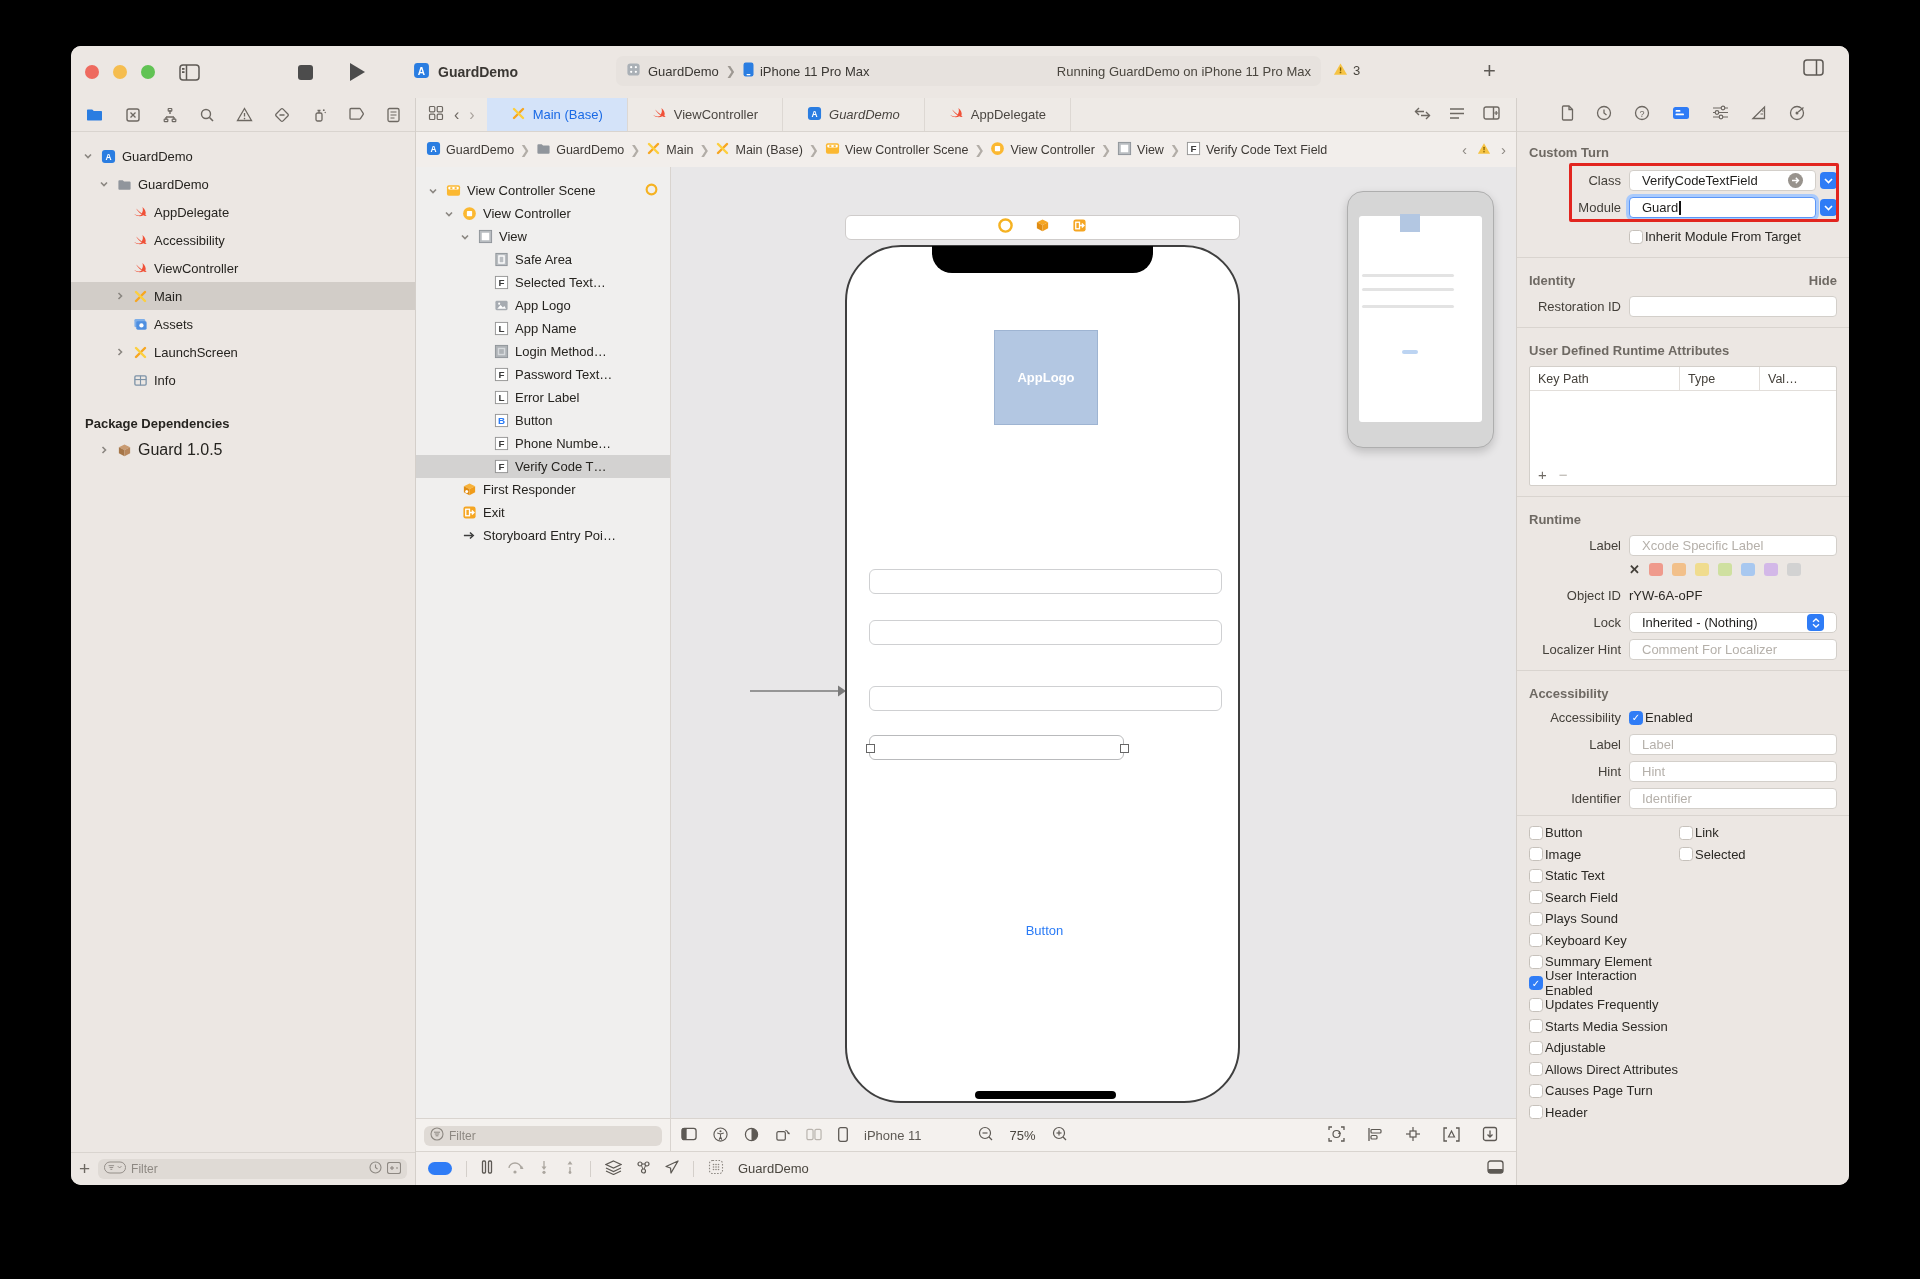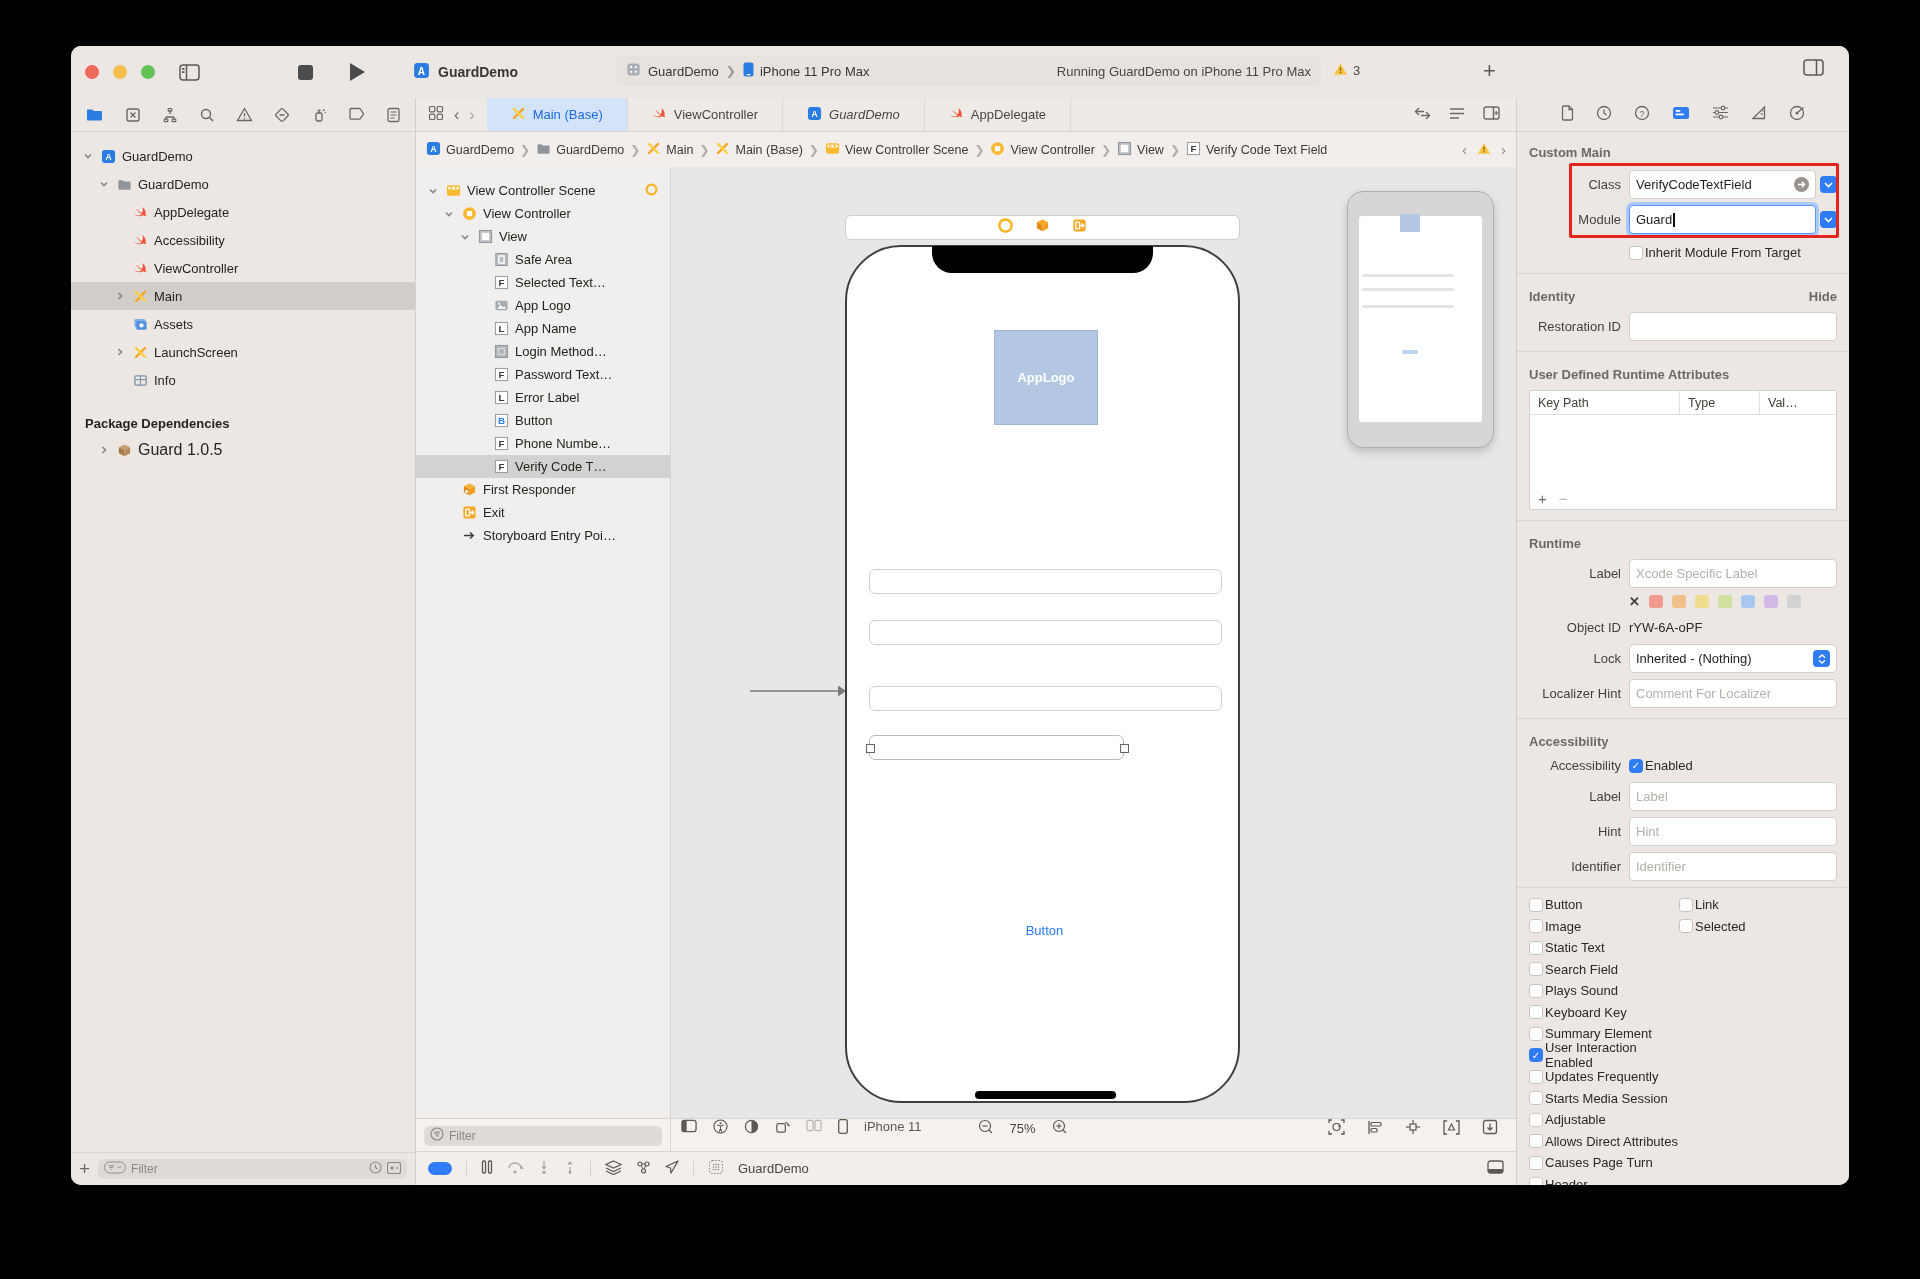--- a/index.html
+++ b/index.html
@@ -70,35 +70,35 @@
   .homebar{position:absolute;left:128px;top:844px;width:141px;height:8px;background:#000;border-radius:4px;}
   .entryarrow{position:absolute;left:79px;top:516px;}
   .minimap{position:absolute;left:676px;top:24px;width:147px;height:257px;background:#d6d6d6;border:1px solid #aeaeae;border-radius:16px;box-shadow:0 4px 10px rgba(0,0,0,.18);box-sizing:border-box;}
   .minimap .mscreen{position:absolute;left:11px;top:24px;width:123px;height:206px;background:#fff;border-radius:3px;}
   .minimap .mlogo{position:absolute;left:52px;top:22px;width:20px;height:18px;background:#b3c7e2;}
   .minimap .mline{position:absolute;left:14px;width:92px;height:3px;background:#e3e3e3;border-radius:2px;}
   .minimap .mbtn{position:absolute;left:54px;top:158px;width:16px;height:4px;background:#bcd4f2;border-radius:2px;}
   
   .canvasbars{position:absolute;bottom:33px;left:0;right:0;height:34px;display:flex;}
   .outlinefilter{width:255px;border-right:1px solid #d9d4cf;box-sizing:border-box;background:#f4f1ee;border-top:1px solid #d9d4cf;display:flex;align-items:center;padding:0 8px;}
-  .canvasbar{flex:1;background:#f4f1ee;border-top:1px solid #d9d4cf;display:flex;align-items:flex-start;padding:0 10px;gap:16px;color:#5d5954;font-size:13px;box-sizing:border-box;}
+  .canvasbar{flex:1;background:#f4f1ee;border-top:1px solid #d9d4cf;display:flex;align-items:center;padding:0 10px;gap:16px;color:#5d5954;font-size:13px;box-sizing:border-box;}
   .cb-zoom{display:flex;align-items:center;gap:16px;margin-left:40px;color:#4a463f;}
   .cb-right{margin-left:auto;display:flex;align-items:center;gap:22px;padding-right:8px;}
   .debugbar{position:absolute;bottom:0;left:0;right:0;height:33px;background:#f2eeeb;border-top:1px solid #d9d4cf;display:flex;align-items:center;padding:0 12px;gap:14px;font-size:13px;color:#4a463f;}
   .bp-pill{width:24px;height:13px;background:#2f7cf6;border-radius:6.5px;}
   .dbg-sep{width:1px;height:16px;background:#d4cfca;}
   .dbg-right{margin-left:auto;}
   
   .insptabs{height:33px;border-bottom:1px solid #d9d4cf;display:flex;align-items:center;justify-content:center;gap:22px;}
   .inspbody{padding:8px 12px 0 12px;font-size:13px;}
   .ihdr{font-weight:bold;color:#6e6963;font-size:13px;height:24px;display:flex;align-items:center;}
   .ihdr .hide{margin-left:auto;font-weight:bold;color:#6e6963;}
   .irow{display:flex;align-items:center;margin-bottom:6px;min-height:21px;}
   .ilabel{width:92px;text-align:right;padding-right:8px;color:#44403a;flex:none;}
-  .field{flex:1;height:29px;background:#fff;border:1px solid #d3cfca;border-radius:4px;display:flex;align-items:center;padding:0 6px;box-sizing:border-box;color:#1f1e1c;min-width:0;}
+  .field{flex:1;height:21px;background:#fff;border:1px solid #d3cfca;border-radius:4px;display:flex;align-items:center;padding:0 12px;box-sizing:border-box;color:#1f1e1c;min-width:0;}
   .field .ph{color:#b5b0aa;}
   .field.focused{border-color:#5c96f7;box-shadow:0 0 0 3px #a9cafc;}
   .caret{width:1.5px;height:14px;background:#111;margin-left:1px;}
   .ddbtn{width:17px;height:17px;border-radius:4px;background:#2f7cf6;display:flex;align-items:center;justify-content:center;flex:none;margin-left:4px;}
   .circarrow{width:15px;height:15px;border-radius:50%;background:#98938d;display:flex;align-items:center;justify-content:center;margin-left:auto;flex:none;}
   .cc-wrap{position:relative;padding-top:6px;}
   .red-annot{position:absolute;left:40px;right:-2px;top:-1px;bottom:-4px;border:3px solid #e2251f;border-radius:2px;pointer-events:none;}
   .checkbox{width:14px;height:14px;border-radius:3.5px;background:#fff;border:1px solid #c6c1bb;box-sizing:border-box;flex:none;display:flex;align-items:center;justify-content:center;font-size:10px;color:#fff;}
   .checkbox.on{background:#2f7cf6;border-color:#2f7cf6;}
   .cklabel{margin-left:2px;color:#2b2925;}
@@ -975,21 +975,21 @@
           </svg></span>
       <span><svg width="16" height="16" viewBox="0 0 16 16">
             <circle cx="8" cy="8" r="6.5" fill="none" stroke="#6d6862" stroke-width="1.3"></circle>
             <circle cx="8" cy="8" r="1.5" fill="#6d6862"></circle>
             <path d="M14.5 2.5 9.2 7" fill="none" stroke="#6d6862" stroke-width="1.3"></path>
           </svg></span>
     </div>
 
     <div class="inspbody">
 
-      <div class="ihdr">Custom Main</div>
+      <div class="ihdr">Custom Turn</div>
       <div class="cc-wrap">
         <div class="red-annot"></div>
         <div class="irow">
           <div class="ilabel">Class</div>
           <div class="field">
             <span>VerifyCodeTextField</span>
             <span class="circarrow">
                 <svg width="9" height="9" viewBox="0 0 9 9">
                   <path d="M1 4.5h6M4.8 1.8 7.5 4.5 4.8 7.2" fill="none" stroke="#fff" stroke-width="1.4"></path>
                 </svg>

